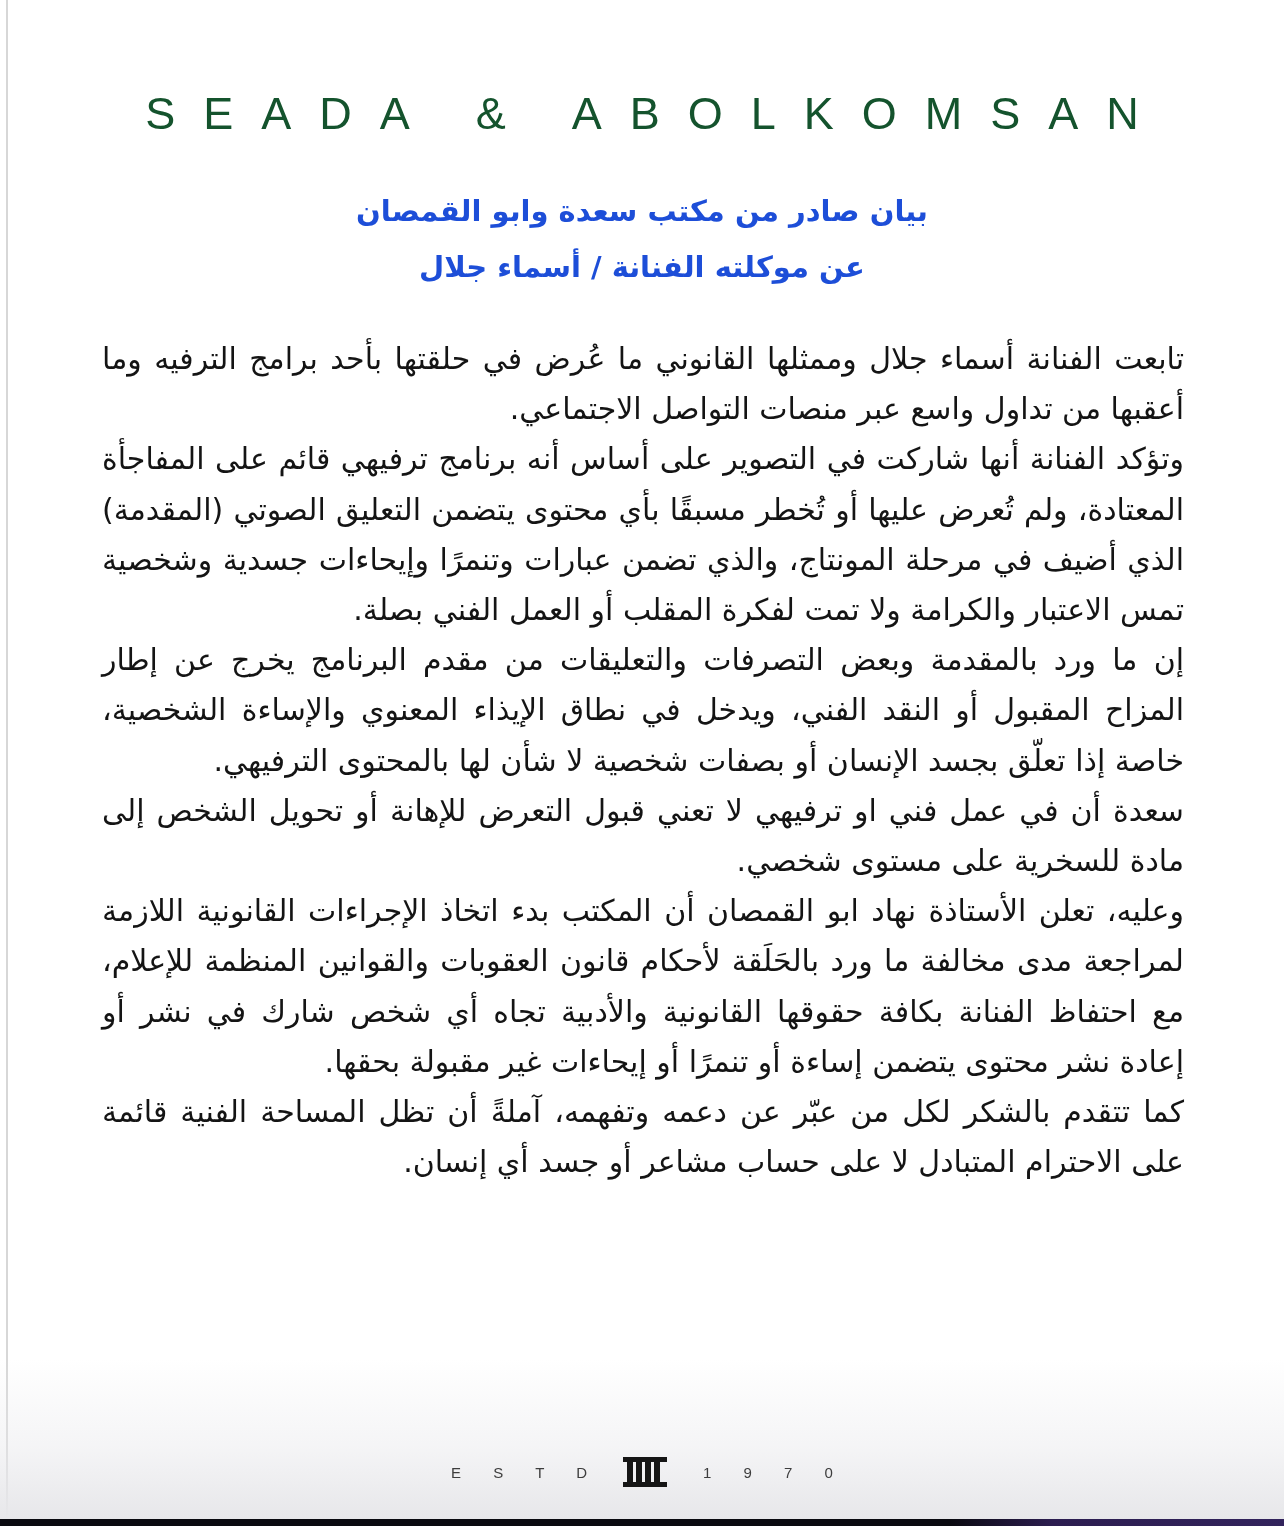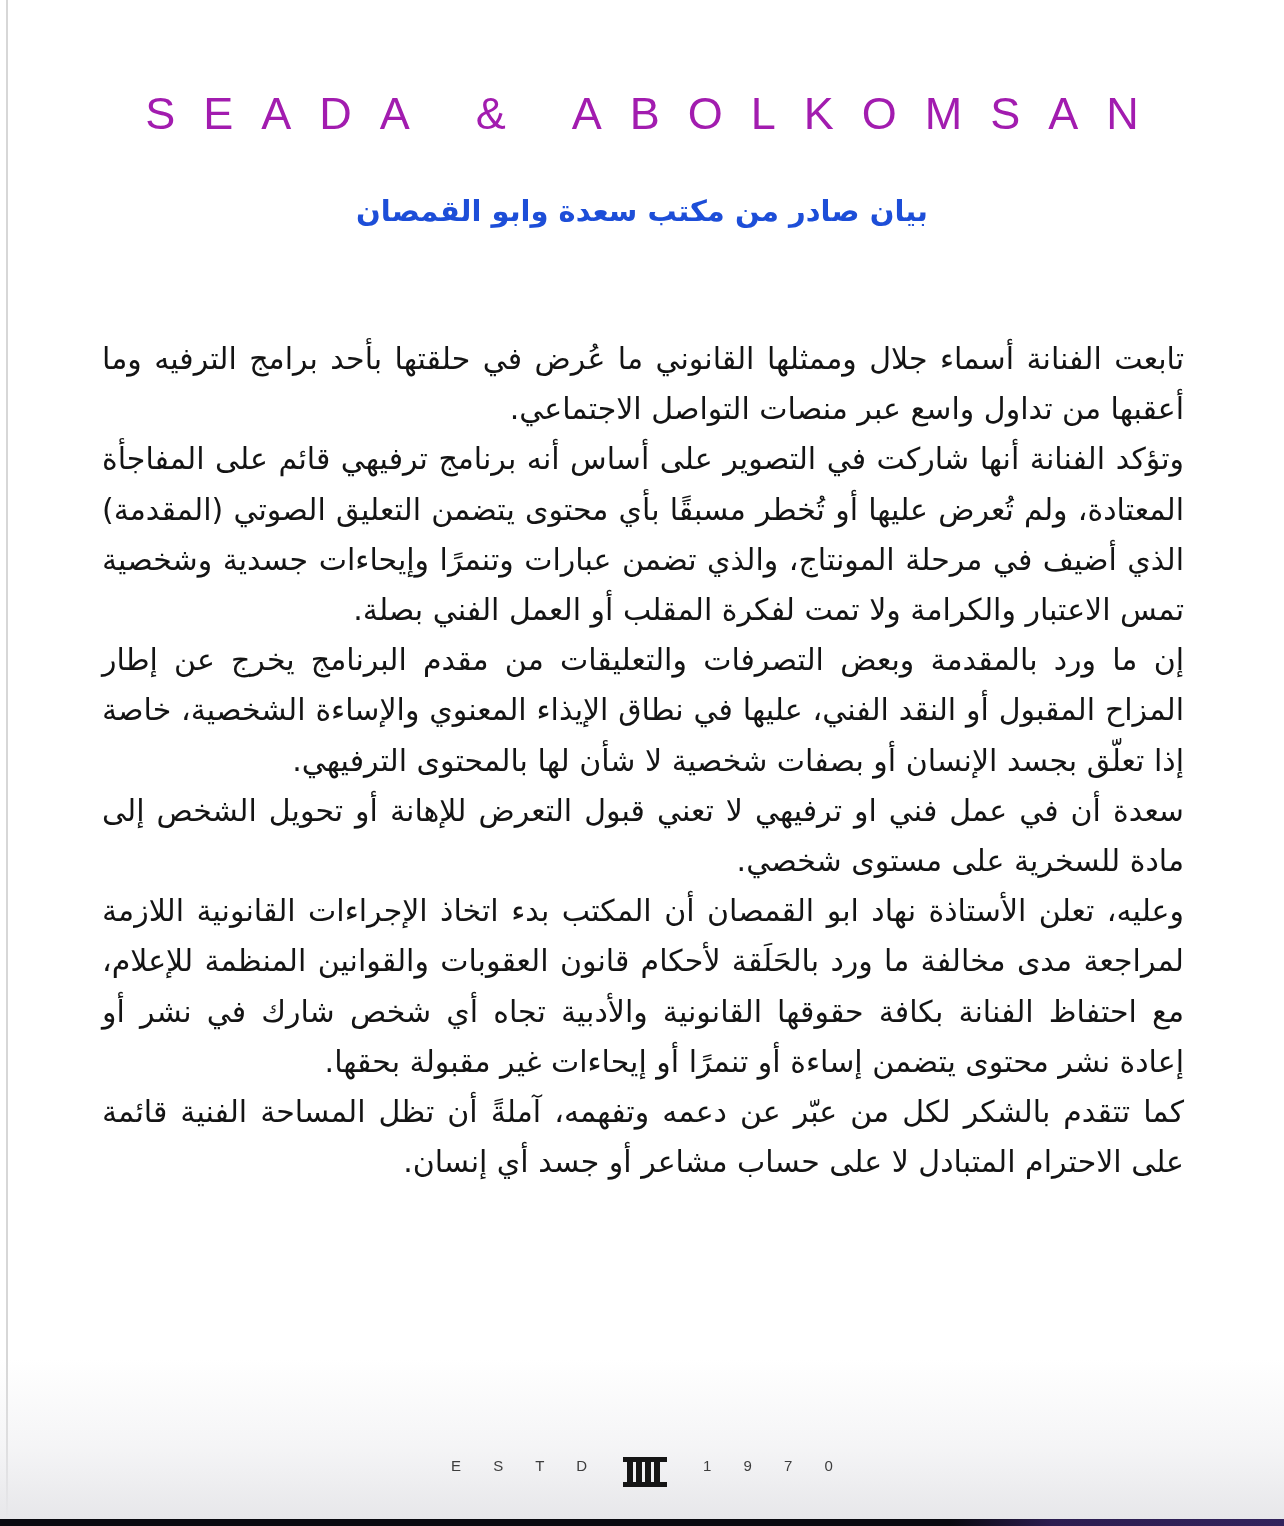--- a/index.html
+++ b/index.html
@@ -26,21 +26,21 @@
     top:88px; left:0;
     width:100%;
     margin:0;
     padding-left:28px;            
     box-sizing:border-box;
     text-align:center;
     font-family:"Liberation Sans", sans-serif;
     font-weight:400;
     font-size:45px;
     letter-spacing:28px;
-    color:#a21caf;
+    color:#14532d;
     white-space:nowrap;
   }
 
   .stmt-title,
   .stmt-subtitle {
     position:absolute;
     left:0; width:100%;
     text-align:center;
     direction:rtl;
     font-family:"DejaVu Sans", sans-serif;
@@ -76,20 +76,21 @@
       #e7e7ea 100%);
     pointer-events:none;
   }
 
   .footer {
     position:absolute;
     top:1457px; left:0;
     width:100%;
     display:flex;
     justify-content:center;
+    align-items:center;
     gap:36px;
     z-index:2;
   }
   .footer .estd,
   .footer .year {
     font-family:"Liberation Sans", sans-serif;
     font-size:15px;
     letter-spacing:14px;
     color:#3d3d3d;
     white-space:nowrap;
@@ -112,25 +113,26 @@
 <body>
 
 <div class="page">
 
   <div class="edge-line"></div>
 
   <h1 class="letterhead">SEADA &amp; ABOLKOMSAN</h1>
 
   <div class="stmt-title" dir="rtl">بيان صادر من مكتب سعدة وابو القمصان</div>
 
+  <div class="stmt-subtitle" dir="rtl">عن موكلته الفنانة / أسماء جلال</div>
 
   <main class="body-text" dir="rtl">
     <p>تابعت الفنانة أسماء جلال وممثلها القانوني ما عُرض في حلقتها بأحد برامج الترفيه وما أعقبها من تداول واسع عبر منصات التواصل الاجتماعي.</p>
     <p>وتؤكد الفنانة أنها شاركت في التصوير على أساس أنه برنامج ترفيهي قائم على المفاجأة المعتادة، ولم تُعرض عليها أو تُخطر مسبقًا بأي محتوى يتضمن التعليق الصوتي (المقدمة) الذي أضيف في مرحلة المونتاج، والذي تضمن عبارات وتنمرًا وإيحاءات جسدية وشخصية تمس الاعتبار والكرامة ولا تمت لفكرة المقلب أو العمل الفني بصلة.</p>
-    <p>إن ما ورد بالمقدمة وبعض التصرفات والتعليقات من مقدم البرنامج يخرج عن إطار المزاح المقبول أو النقد الفني، عليها في نطاق الإيذاء المعنوي والإساءة الشخصية، خاصة إذا تعلّق بجسد الإنسان أو بصفات شخصية لا شأن لها بالمحتوى الترفيهي.</p>
+    <p>إن ما ورد بالمقدمة وبعض التصرفات والتعليقات من مقدم البرنامج يخرج عن إطار المزاح المقبول أو النقد الفني، ويدخل في نطاق الإيذاء المعنوي والإساءة الشخصية، خاصة إذا تعلّق بجسد الإنسان أو بصفات شخصية لا شأن لها بالمحتوى الترفيهي.</p>
     <p>سعدة أن في عمل فني او ترفيهي لا تعني قبول التعرض للإهانة أو تحويل الشخص إلى مادة للسخرية على مستوى شخصي.</p>
     <p>وعليه، تعلن الأستاذة نهاد ابو القمصان أن المكتب بدء اتخاذ الإجراءات القانونية اللازمة لمراجعة مدى مخالفة ما ورد بالحَلَقة لأحكام قانون العقوبات والقوانين المنظمة للإعلام، مع احتفاظ الفنانة بكافة حقوقها القانونية والأدبية تجاه أي شخص شارك في نشر أو إعادة نشر محتوى يتضمن إساءة أو تنمرًا أو إيحاءات غير مقبولة بحقها.</p>
     <p>كما تتقدم بالشكر لكل من عبّر عن دعمه وتفهمه، آملةً أن تظل المساحة الفنية قائمة على الاحترام المتبادل لا على حساب مشاعر أو جسد أي إنسان.</p>
   </main>
 
   <div class="bottom-shade"></div>
 
   <footer class="footer">
     <span class="estd">E S T D</span>
 

